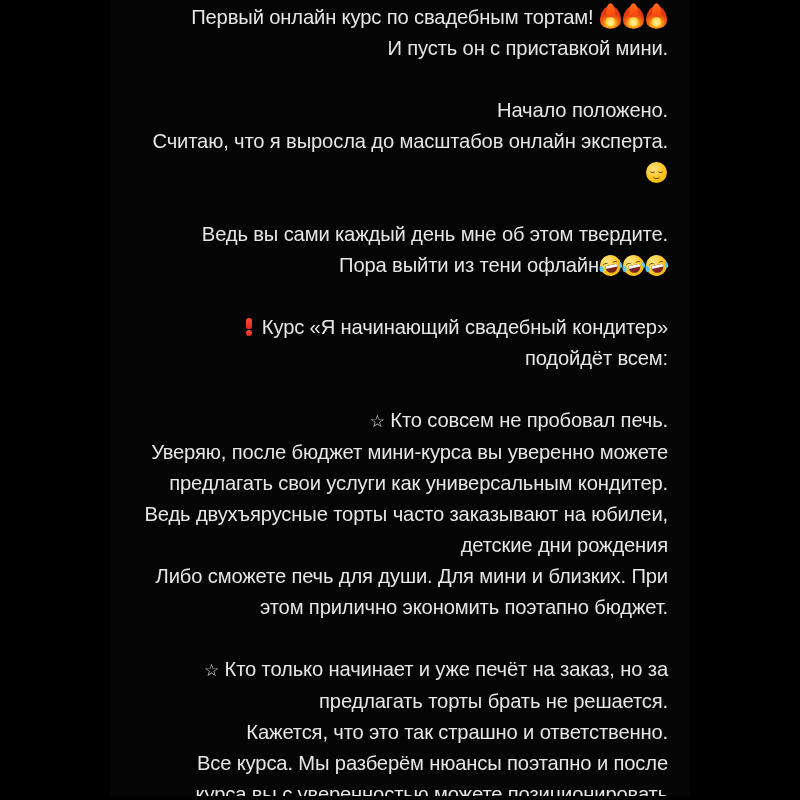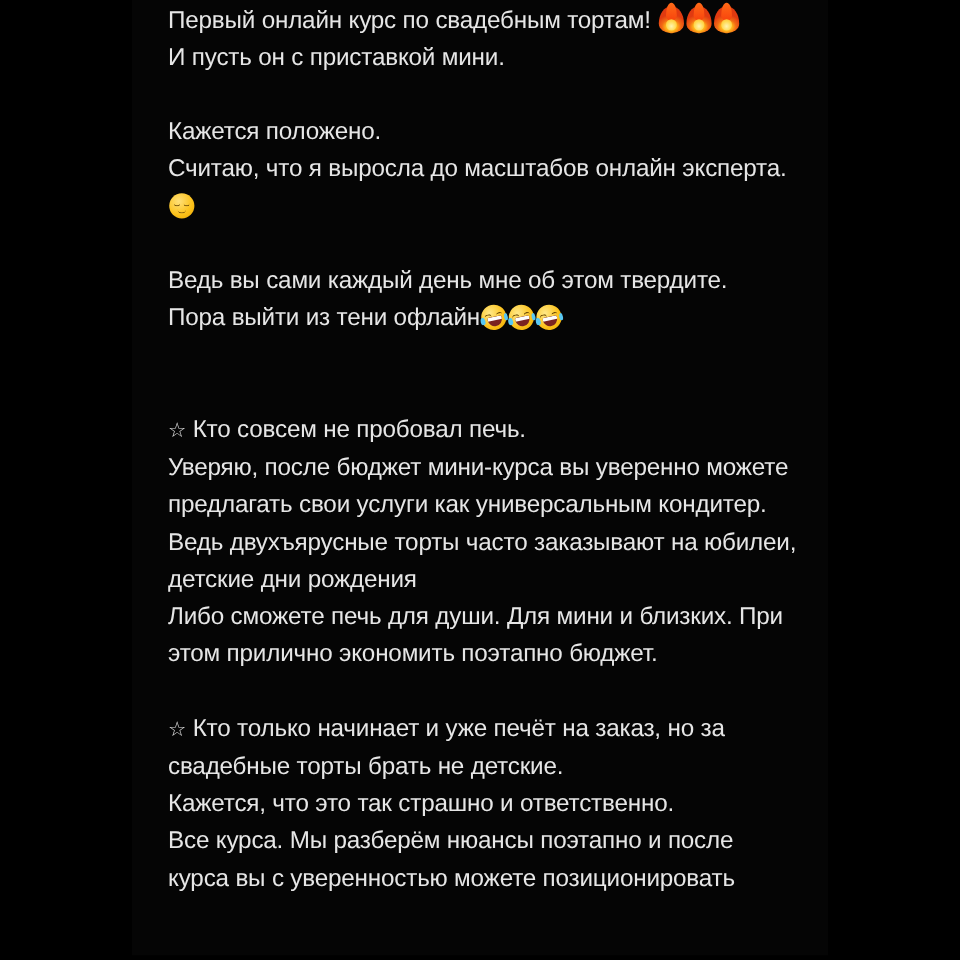--- a/index.html
+++ b/index.html
@@ -11,20 +11,21 @@
     width: 800px;
     height: 800px;
     overflow: hidden;
     font-family: "Liberation Sans", "DejaVu Sans", sans-serif;
   }
   #screen {
     position: relative;
     width: 800px;
     height: 800px;
     background: #000000;
+    text-align: right;
   }
   
   #post-panel {
     position: absolute;
     left: 110px;
     top: 0px;
     width: 580px;
     height: 796px;
     background: #050505;
     overflow: hidden;
@@ -196,46 +197,48 @@
 
 <div id="screen">
   <div id="post-panel">
     <div id="post-body">
 
       <div class="para"><span>Первый онлайн курс по свадебным тортам! </span><span class="em em-fire"></span><span class="em em-fire"></span><span class="em em-fire"></span>
 <span>И пусть он с приставкой мини.</span></div>
 
       <span class="gap"></span>
 
-      <div class="para"><span>Кажется положено.</span>
+      <div class="para"><span>Начало положено.</span>
 <span>Считаю, что я выросла до масштабов онлайн эксперта.</span>
 <span class="em em-face"><span class="eye l"></span><span class="eye r"></span><span class="mouth"></span></span></div>
 
       <span class="gap"></span>
 
       <div class="para"><span>Ведь вы сами каждый день мне об этом твердите.</span>
 <span>Пора выйти из тени офлайн</span><span class="em em-rofl"><span class="eye l"></span><span class="eye r"></span><span class="tear l"></span><span class="tear r"></span><span class="mouth"></span></span><span class="em em-rofl"><span class="eye l"></span><span class="eye r"></span><span class="tear l"></span><span class="tear r"></span><span class="mouth"></span></span><span class="em em-rofl"><span class="eye l"></span><span class="eye r"></span><span class="tear l"></span><span class="tear r"></span><span class="mouth"></span></span></div>
 
       <span class="gap"></span>
 
+      <div class="para"> <span class="em-bang"></span><span> Курс «Я начинающий свадебный кондитер»</span>
+<span>подойдёт всем:</span></div>
 
       <span class="gap"></span>
 
       <div class="para"><span class="star">☆</span><span> Кто совсем не пробовал печь.</span>
 <span>Уверяю, после бюджет мини-курса вы уверенно можете</span>
 <span>предлагать свои услуги как универсальным кондитер.</span>
 <span>Ведь двухъярусные торты часто заказывают на юбилеи,</span>
 <span>детские дни рождения</span>
 <span>Либо сможете печь для души. Для мини и близких. При</span>
 <span>этом прилично экономить поэтапно бюджет.</span></div>
 
       <span class="gap"></span>
 
       <div class="para"><span class="star">☆</span><span> Кто только начинает и уже печёт на заказ, но за</span>
-<span>свадебные торты брать не детские.</span>
+<span>предлагать торты брать не решается.</span>
 <span>Кажется, что это так страшно и ответственно.</span>
 <span>Все курса. Мы разберём нюансы поэтапно и после</span>
 <span>курса вы с уверенностью можете позиционировать</span>
 </div>
 
     </div>
   </div>
 </div>
 
 </body></html>

